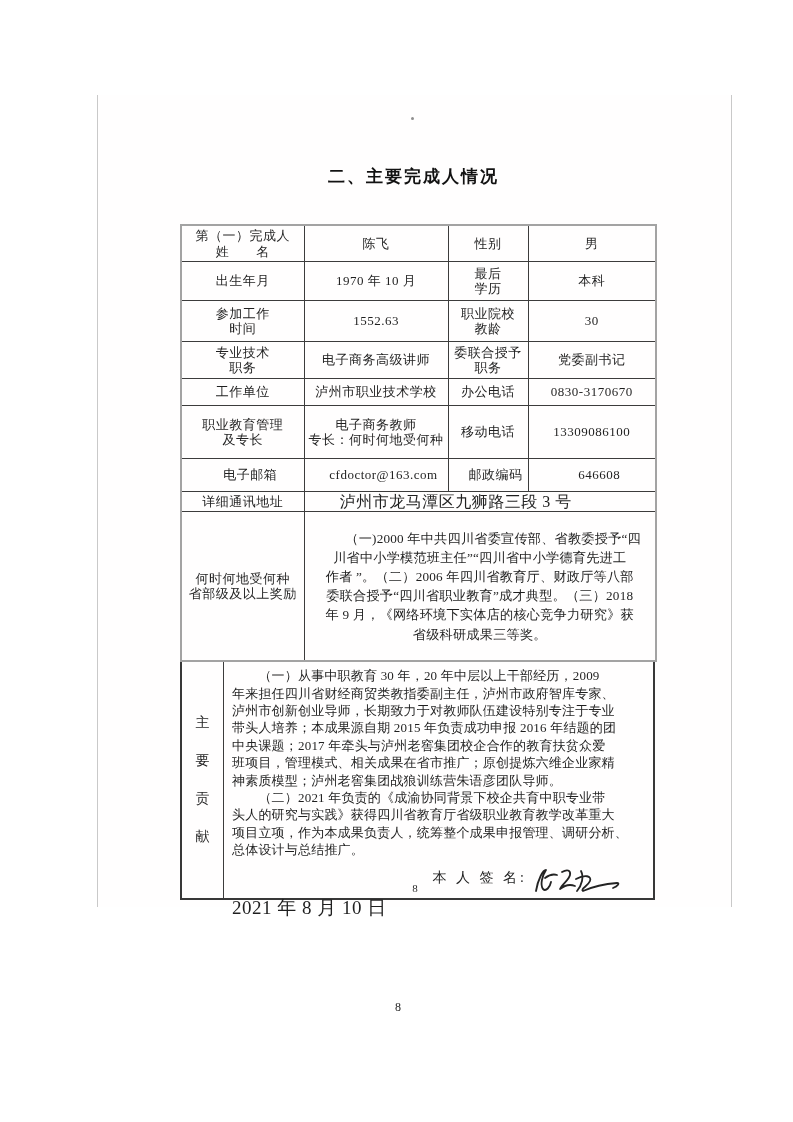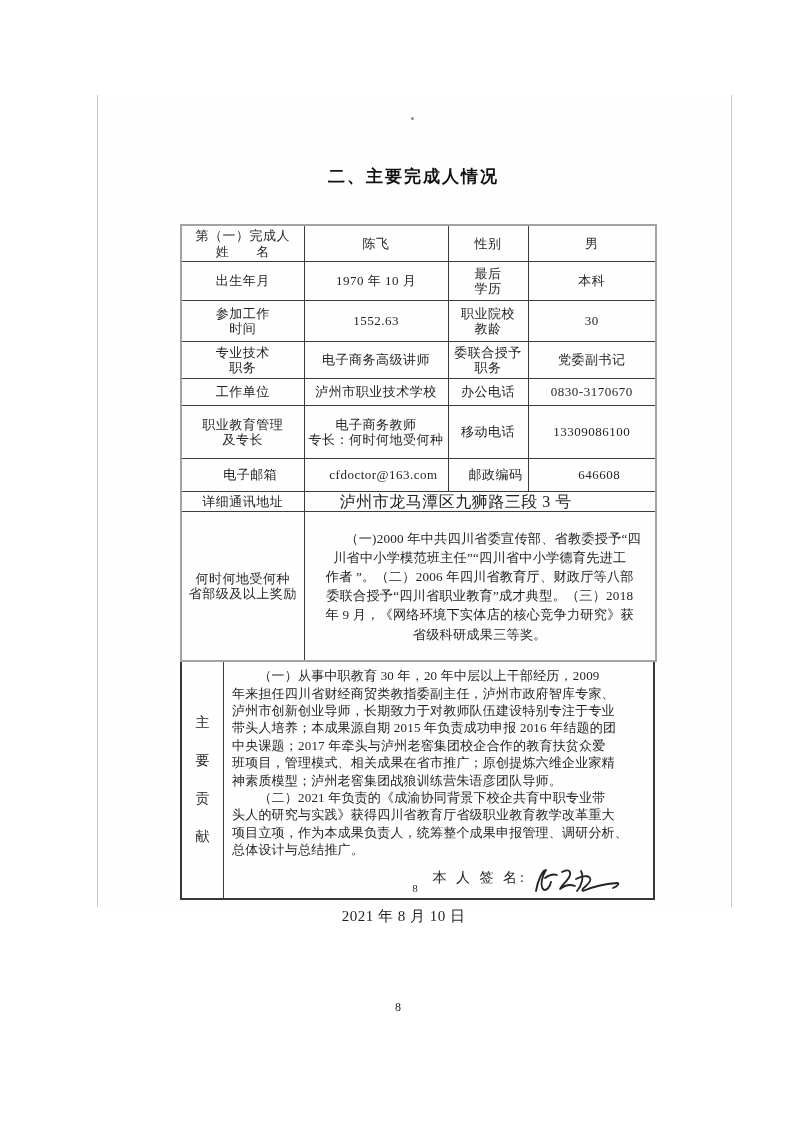--- a/index.html
+++ b/index.html
@@ -70,21 +70,21 @@
   .contrib-content{
     flex:1;padding:5px 22px 0 8px;box-sizing:border-box;
   }
   .contrib-line{font-size:13px;line-height:17.4px;letter-spacing:0.2px;white-space:nowrap;}
   .sig-row{
     display:flex;justify-content:flex-end;align-items:center;
     margin-top:6px;padding-right:10px;height:26px;
   }
   .sig-label{font-size:14px;letter-spacing:3px;}
   .sig-svg{margin-left:2px;margin-bottom:-4px;}
-  .date-line{text-align:center;padding-right:56px;font-size:15px;margin-top:16px;letter-spacing:0.5px;}
+  .date-line{text-align:left;padding-right:56px;font-size:19px;margin-top:4px;letter-spacing:0.5px;}
   .pagenum-inner{position:absolute;left:405px;top:882px;width:20px;text-align:center;font-size:11px;color:#2b2b2b;}
   .pagenum-outer{position:absolute;left:388px;top:1000px;width:20px;text-align:center;font-size:12px;color:#1c1c1c;}
 </style>
 </head>
 <body>
 
 <div class="page">
   <div class="scan-sheet"></div>
   <div class="speck"></div>
 

